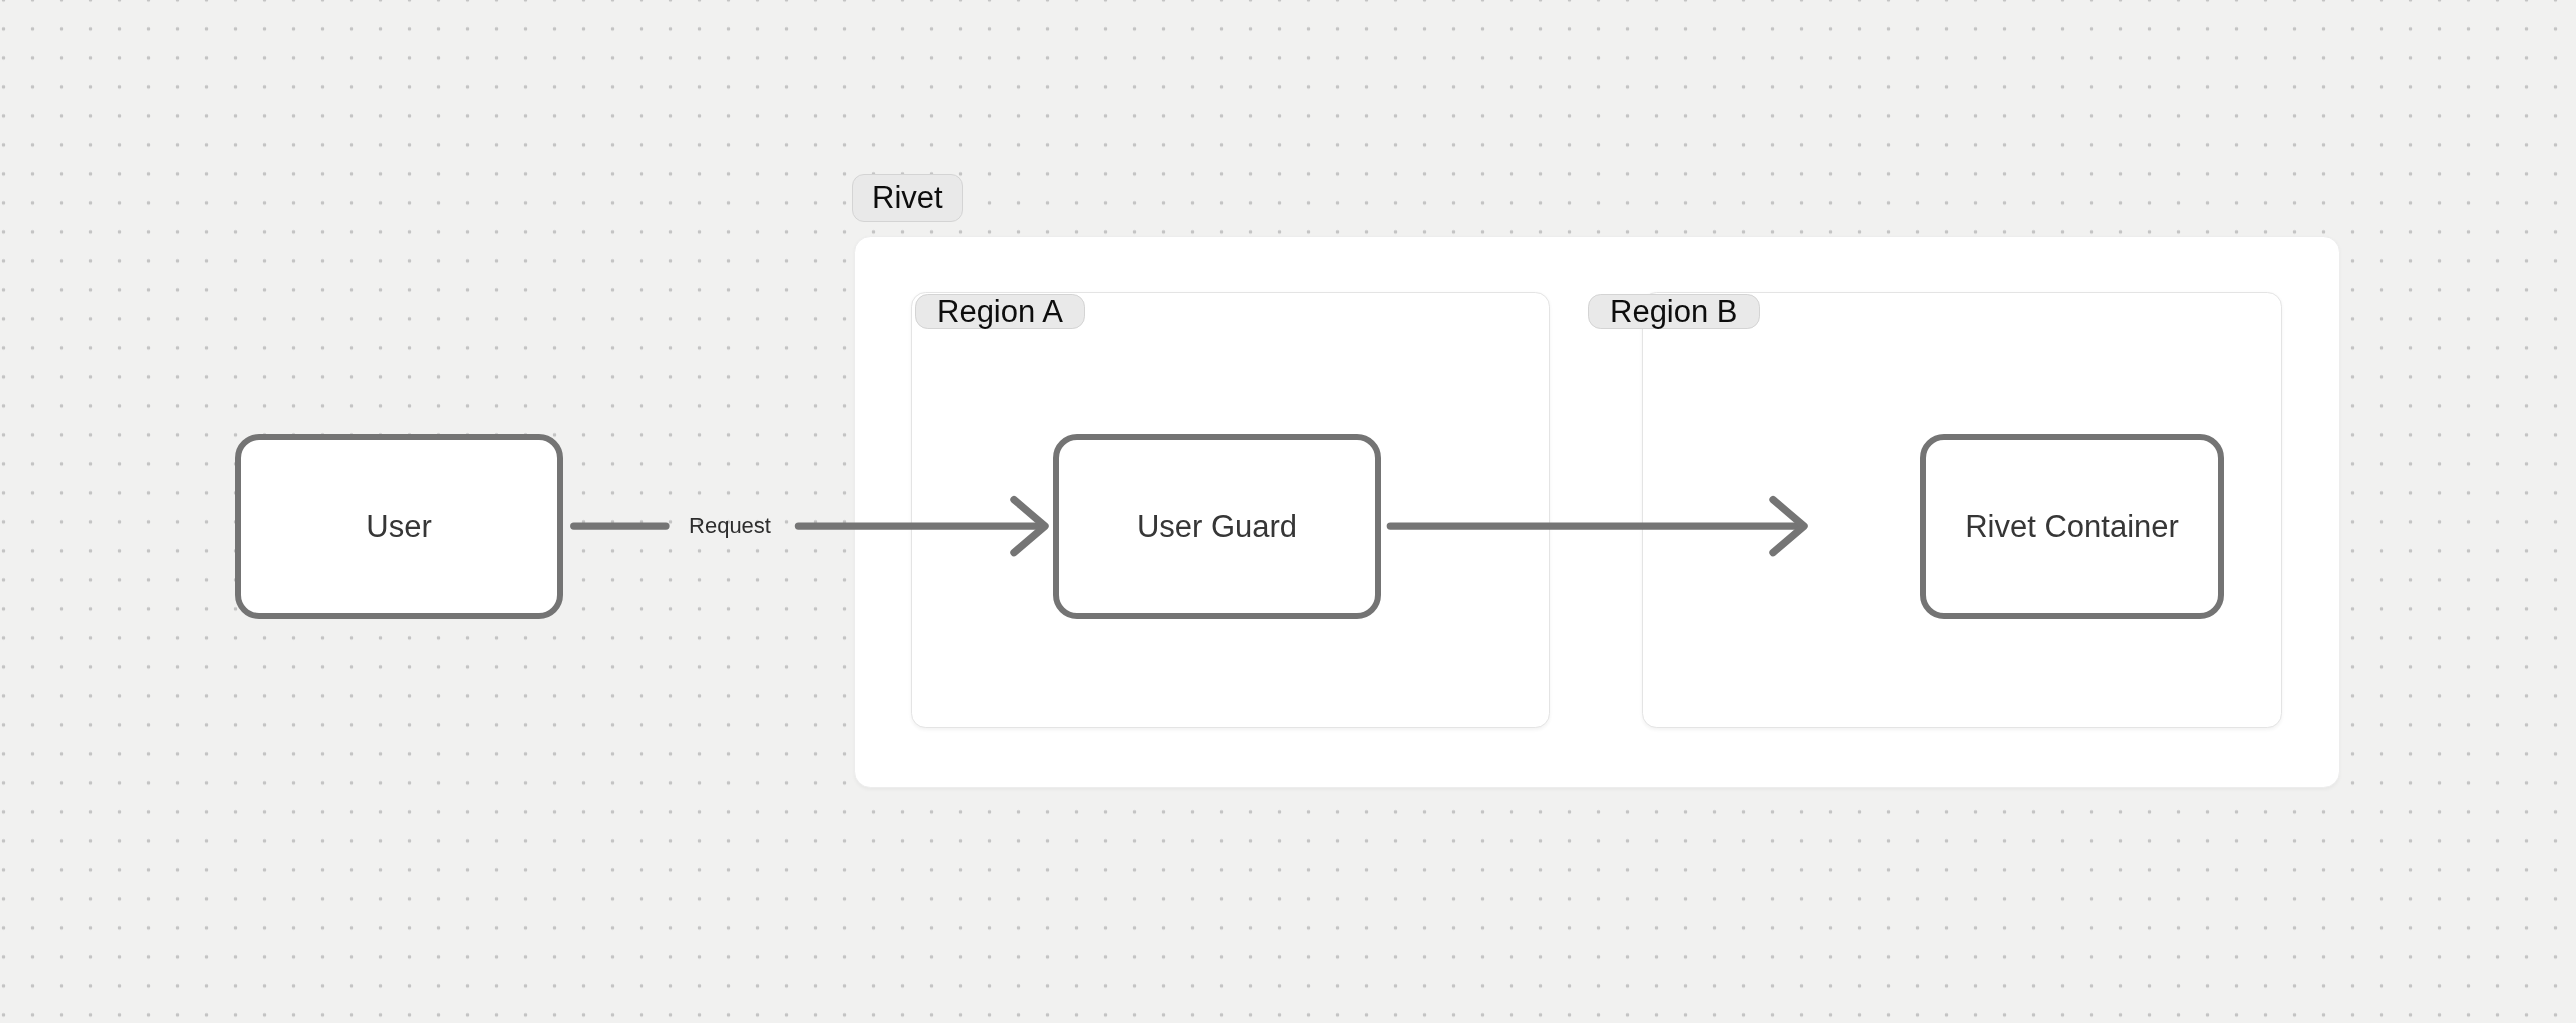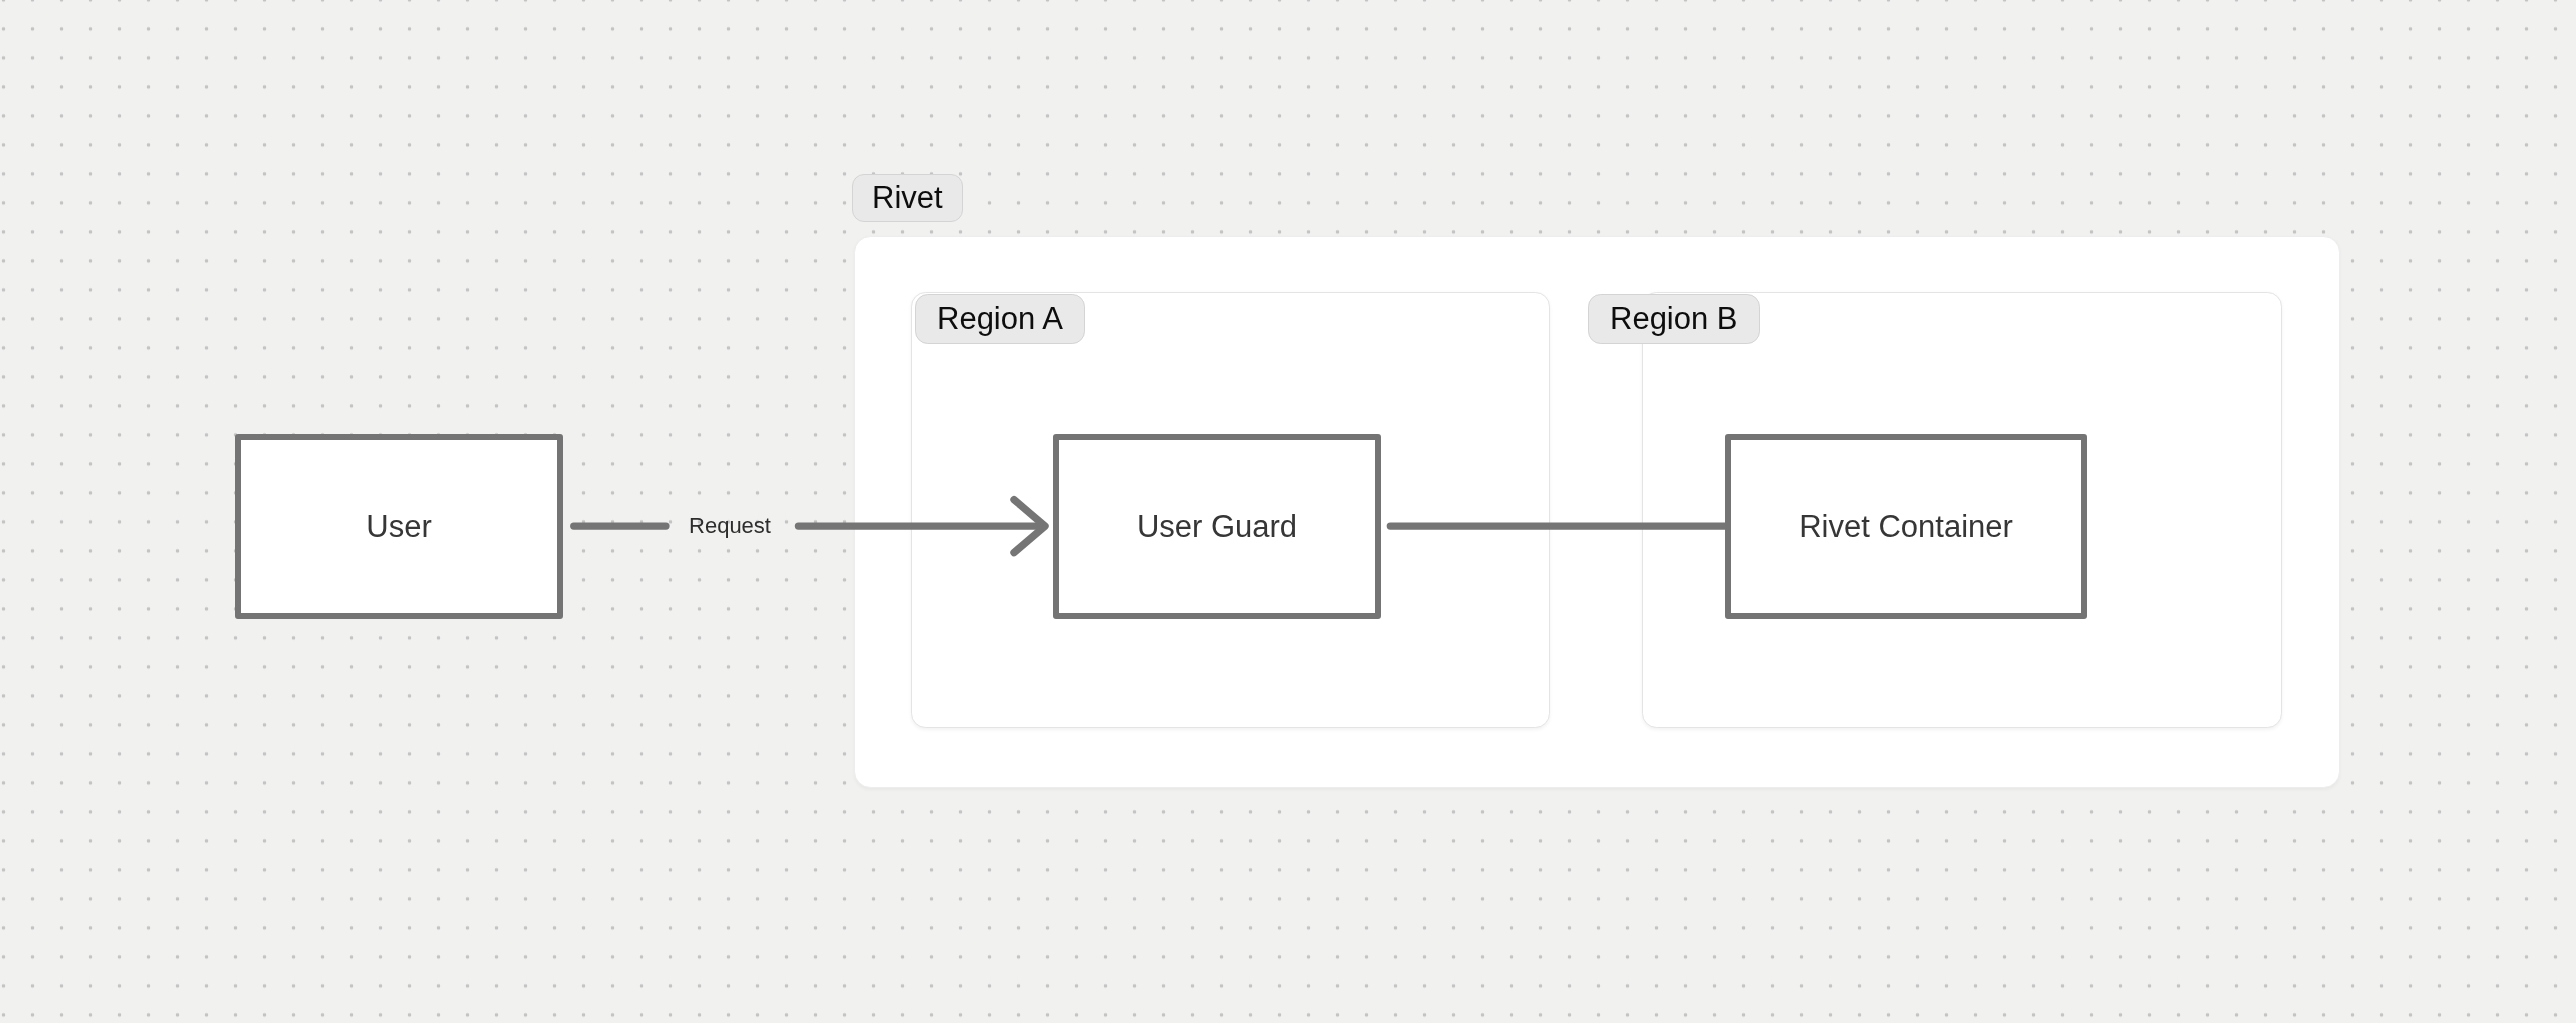--- a/index.html
+++ b/index.html
@@ -35,21 +35,21 @@
     border-radius: 14.6px;
     box-shadow: 0 1.8px 3.7px rgba(0,0,0,0.05);
   }
   .region-a { left: 911px; top: 292px; width: 639px; height: 436px; }
   .region-b { left: 1642px; top: 292px; width: 640px; height: 436px; }
   .tag {
     position: absolute;
     display: flex;
     align-items: center;
     box-sizing: border-box;
-    height: 50px;
+    height: 35px;
     padding: 0 21px;
     background: #e9e9e9;
     border: 1.8px solid #d4d4d4;
     border-radius: 12.8px;
     font-size: 31px;
     color: #0d0d0d;
     white-space: nowrap;
     z-index: 5;
   }
   .tag-rivet    { left: 852px;  top: 174px; height: 48px; padding: 4px 19px; border-radius: 12px; }
@@ -57,29 +57,29 @@
   .tag-region-b { left: 1588px; top: 294px; }
   .node {
     position: absolute;
     display: flex;
     align-items: center;
     justify-content: center;
     box-sizing: border-box;
     width: 328px; height: 185px;
     background: #ffffff;
     border: 6.4px solid #747474;
-    border-radius: 3px;
+    border-radius: 24px;
     font-size: 31px;
     color: #363636;
     text-align: center;
     z-index: 6;
   }
   .node-user            { left: 235px;  top: 434px; }
   .node-rivet-guard     { left: 1053px; top: 434px; }
-  .node-rivet-container { left: 1725px; top: 434px; width: 362px; }
+  .node-rivet-container { left: 1920px; top: 434px; width: 304px; }
   .edges {
     position: absolute;
     left: 0; top: 0;
     width: 2576px; height: 1023px;
     z-index: 4;
     pointer-events: none;
   }
   .edges .stroke {
     stroke: #757575;
     stroke-width: 8;

